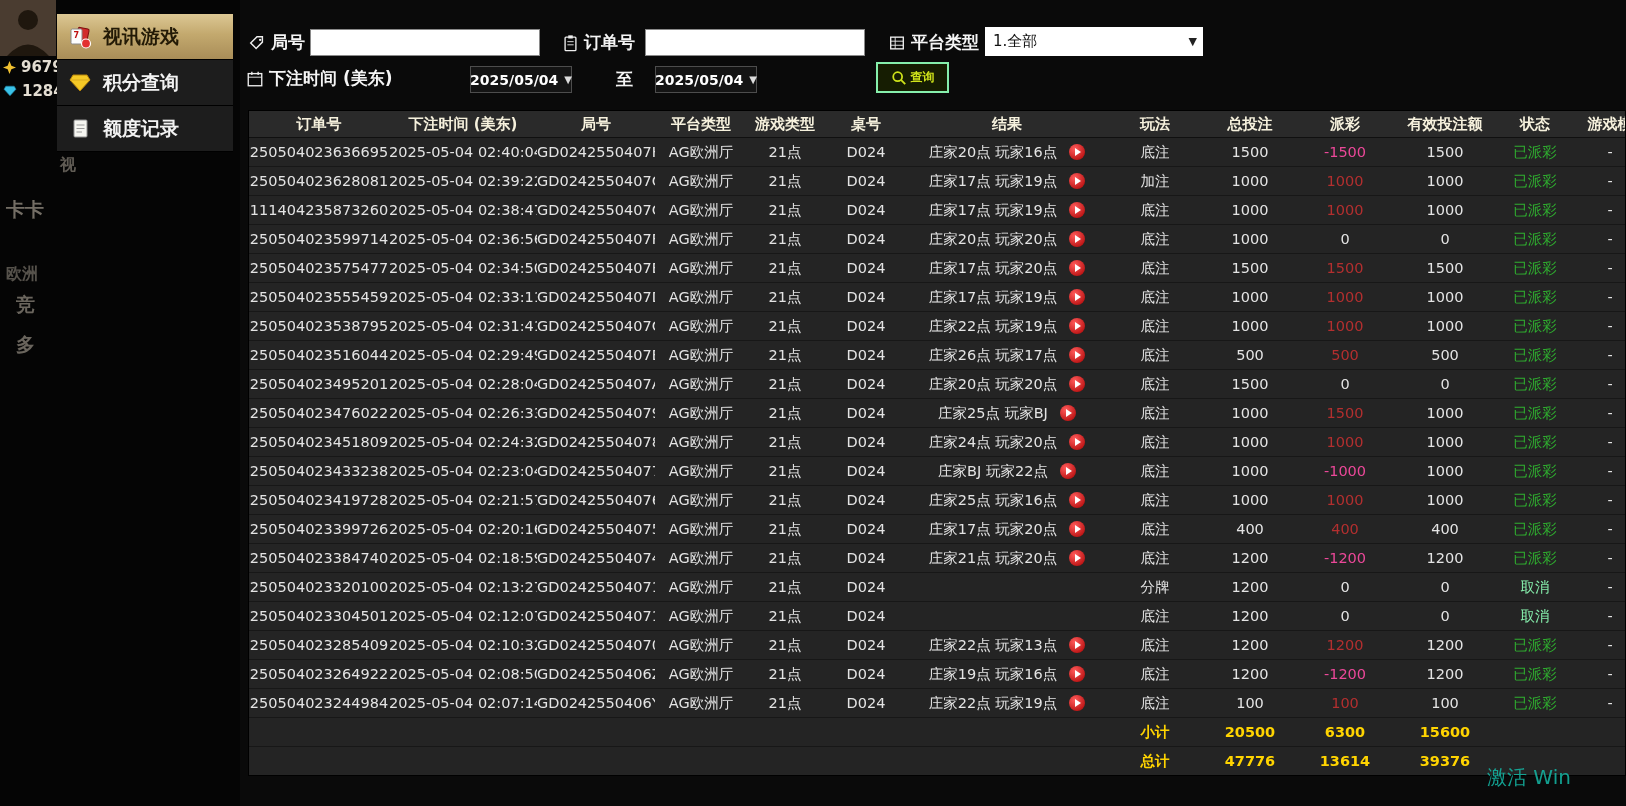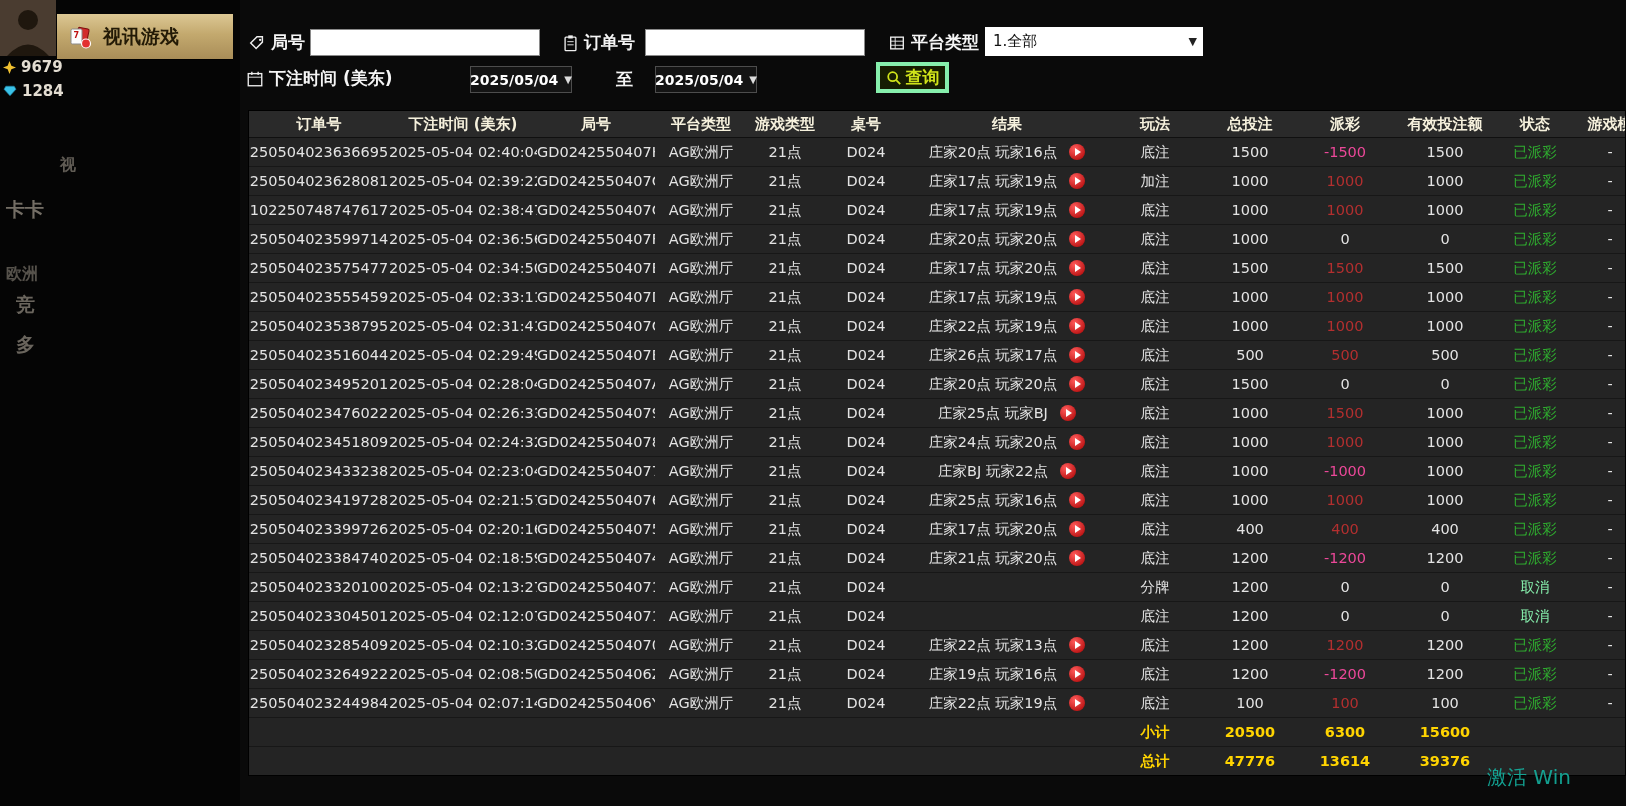--- a/index.html
+++ b/index.html
@@ -20,21 +20,21 @@
   .side-icon { width:26px; height:26px; display:flex; align-items:center; justify-content:center; }
 
   
   .content { position:absolute; left:240px; top:0; width:1386px; height:806px; }
   .f-label { position:absolute; height:27px; display:flex; align-items:center; gap:5px; color:#f5f5f5; font-size:17px; font-weight:bold; white-space:nowrap; }
   .text-input { position:absolute; height:27px; background:#fff; border:1px solid #8a8a8a; font-size:15px; padding:0 6px; color:#111; }
   .select { position:absolute; height:29px; background:#fff; color:#111; font-size:15px; display:flex; align-items:center; justify-content:space-between; padding:0 6px 0 8px; cursor:pointer;text-align:right; }
   .select .arrow { font-size:11px; color:#222; }
   .date-btn { position:absolute; height:27px; background:#141414; border:1px solid #4d4d4d; color:#fff; font-size:14px; font-weight:bold; display:flex; align-items:center; justify-content:center; gap:6px; cursor:pointer; }
   .date-btn .arrow { font-size:10px; color:#ddd; }
-  .query-btn { position:absolute; height:31px; background:#161d02; border:4px solid #86efac; color:#cfe31a; font-size:17px; font-weight:bold; display:flex; align-items:center; justify-content:center; gap:4px; cursor:pointer; }
+  .query-btn { position:absolute; height:31px; background:#161d02; border:2px solid #86efac; color:#cfe31a; font-size:12px; font-weight:bold; display:flex; align-items:center; justify-content:center; gap:4px; cursor:pointer; }
 
   
   .table-wrap { position:absolute; left:8px; top:110px; width:1378px; height:666px; overflow:hidden; background:#242424; border:1px solid #000; }
   .tbl { display:table; table-layout:fixed; width:1396px; }
   .tbody { display:table-row-group; }
   .tr { display:table-row; }
   .th, .td { display:table-cell; vertical-align:middle; text-align:center; white-space:nowrap; overflow:hidden; }
   .th { height:27px; background:#2a2a2a; color:#f6f1dd; font-size:15px; font-weight:bold; border-bottom:1px solid #101010; }
   .td { height:29px; background:#242424; color:#e4e4e4; font-size:14.5px; border-bottom:1px solid #171717; }
   .c0{width:140px}.c1{width:148px}.c2{width:118px}.c3{width:92px}.c4{width:76px}.c5{width:86px}
@@ -87,20 +87,40 @@
       <span class="side-icon">
         <svg width="24" height="24" viewBox="0 0 24 24">
           <rect x="9" y="3" width="11" height="15" rx="1.5" transform="rotate(12 14 10)" fill="#d22b2b" stroke="#7c0f0f"></rect>
           <rect x="3" y="4" width="11" height="15" rx="1.5" fill="#fdfdfd" stroke="#8a8a8a"></rect>
           <text x="5.5" y="13" font-size="8" fill="#c01010">7</text>
           <circle cx="18" cy="18.5" r="4.5" fill="#e33030" stroke="#fff" stroke-width="1.2"></circle>
         </svg>
       </span>
       <span>视讯游戏</span>
     </div>
+    <div class="side-item">
+      <span class="side-icon">
+        <svg width="22" height="20" viewBox="0 0 22 20">
+          <polygon points="4,2 18,2 21,7 11,18 1,7" fill="#f5c926" stroke="#b8860b"></polygon>
+          <polyline points="1,7 21,7" stroke="#d9a91e" fill="none"></polyline>
+        </svg>
+      </span>
+      <span>积分查询</span>
+    </div>
+    <div class="side-item">
+      <span class="side-icon">
+        <svg width="21" height="21" viewBox="0 0 21 21">
+          <rect x="4" y="2" width="13" height="17" rx="1" fill="#f5f5f0" stroke="#909090"></rect>
+          <line x1="6.5" y1="7" x2="14.5" y2="7" stroke="#9a9a9a"></line>
+          <line x1="6.5" y1="10.5" x2="14.5" y2="10.5" stroke="#9a9a9a"></line>
+          <line x1="6.5" y1="14" x2="12" y2="14" stroke="#9a9a9a"></line>
+        </svg>
+      </span>
+      <span>额度记录</span>
+    </div>
   </nav>
 
   <main class="content">
 
     <div class="f-label" style="left:8px;top:29px">
       <svg width="18" height="18" viewBox="0 0 20 20">
         <path d="M3 10 L10 3 h6 v6 l-7 7 z" fill="none" stroke="#eee" stroke-width="1.6"></path>
         <circle cx="13.5" cy="6.5" r="1.3" fill="#eee"></circle>
       </svg>
       <span>局号</span>
@@ -210,21 +230,21 @@
                 </div>
               </div>
               <div class="td c7">加注</div>
               <div class="td c8">1000</div>
               <div class="td c9 pay-red">1000</div>
               <div class="td c10">1000</div>
               <div class="td c11 st-green">已派彩</div>
               <div class="td c12">-</div>
             </div>
             <div class="tr">
-              <div class="td c0">102250748747617</div>
+              <div class="td c0">111404235873260</div>
               <div class="td c1">2025-05-04 02:38:47</div>
               <div class="td c2">GD0242550407G</div>
               <div class="td c3">AG欧洲厅</div>
               <div class="td c4">21点</div>
               <div class="td c5">D024</div>
               <div class="td c6">
                 <div class="result-wrap">
                   <span>庄家17点 玩家19点</span>
                   <span class="play-btn"></span>
                 </div>

